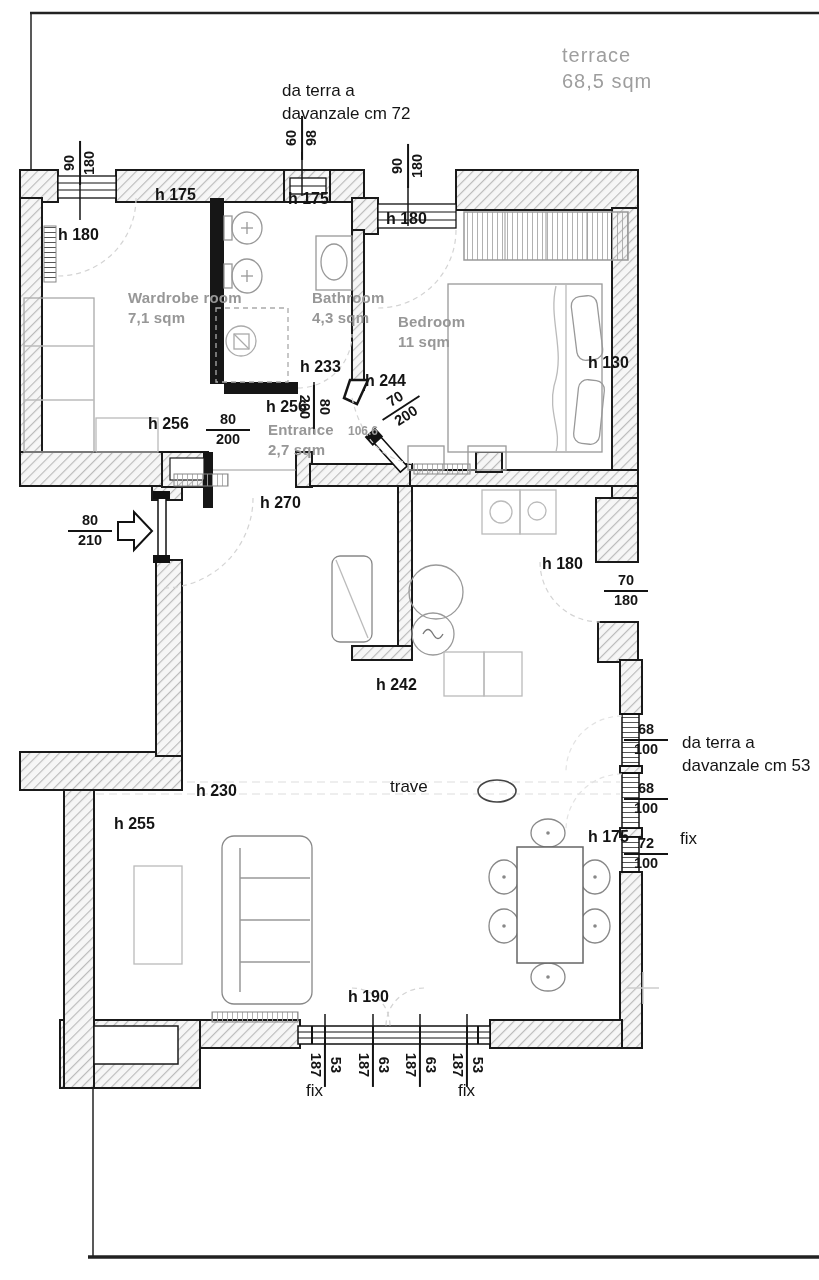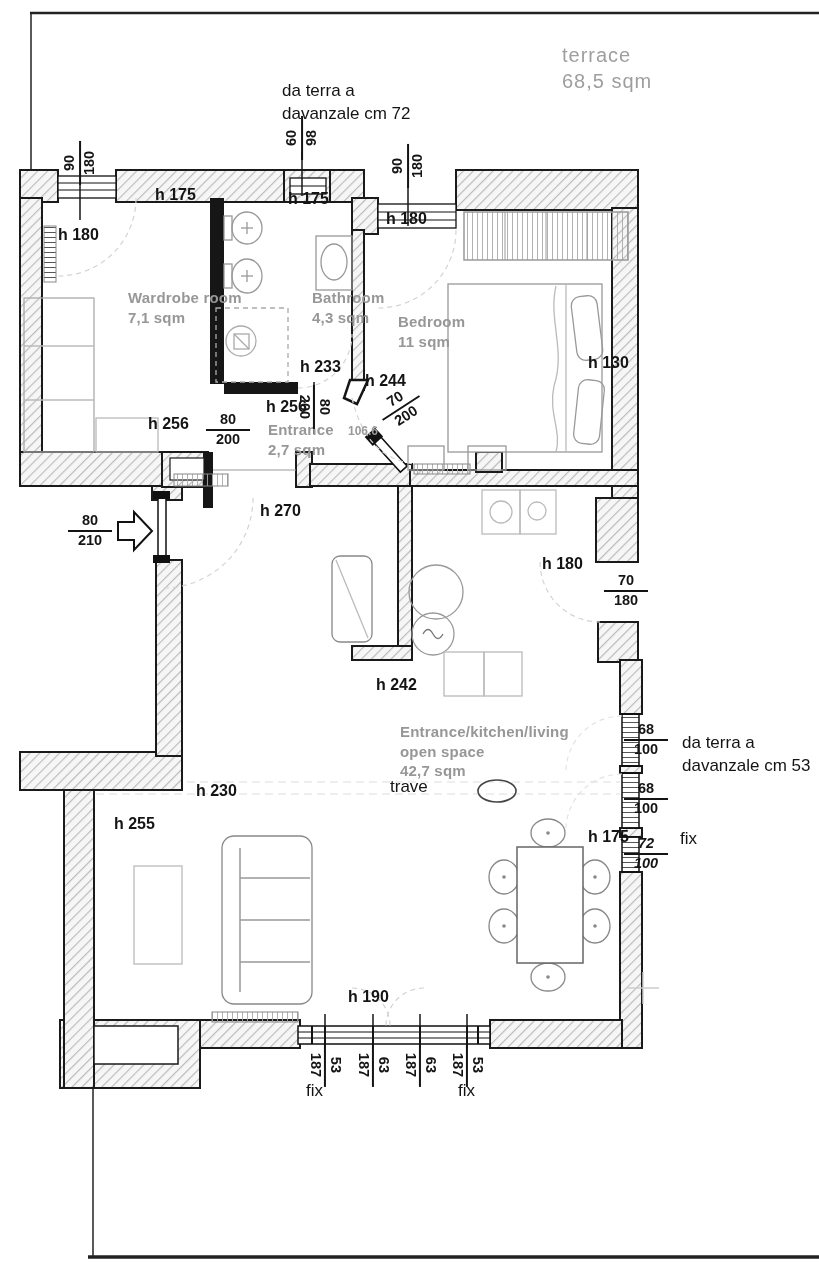--- a/index.html
+++ b/index.html
@@ -271,36 +271,31 @@
   <span class="line2">4,3 sqm</span>
 </div>
 <div class="lbl room" style="left:382px;top:312px;">
   <span class="line2">Bedroom</span>
   <span class="line2">11 sqm</span>
 </div>
 <div class="lbl room" style="left:252px;top:420px;">
   <span class="line2">Entrance</span>
   <span class="line2">2,7 sqm</span>
 </div>
-<div class="lbl room" style="left:384px;top:722px;">
-  <span class="line2">Entrance/kitchen/living</span>
-  <span class="line2">open space</span>
-  <span class="line2">42,7 sqm</span>
-</div>
 
 <span class="lbl h" style="left:155px;top:186px;">h 175</span>
 <span class="lbl h" style="left:288px;top:190px;">h 175</span>
 <span class="lbl h" style="left:58px;top:226px;">h 180</span>
 <span class="lbl h" style="left:386px;top:210px;">h 180</span>
 <span class="lbl h" style="left:300px;top:358px;">h 233</span>
 <span class="lbl h" style="left:365px;top:372px;text-align:center;">h 244</span>
 <span class="lbl h" style="left:588px;top:354px;">h 130</span>
 <span class="lbl h" style="left:148px;top:415px;">h 256</span>
 <span class="lbl h" style="left:266px;top:398px;">h 256</span>
-<span class="lbl h" style="left:260px;top:494px;margin-top:8px;">h 270</span>
+<span class="lbl h" style="left:260px;top:494px;">h 270</span>
 <span class="lbl h" style="left:542px;top:555px;">h 180</span>
 <span class="lbl h" style="left:376px;top:676px;">h 242</span>
 <span class="lbl h" style="left:184px;top:782px;margin-left:12px;">h 230</span>
 <span class="lbl h" style="left:114px;top:815px;">h 255</span>
 <span class="lbl h" style="left:588px;top:828px;">h 175</span>
 <span class="lbl h" style="left:348px;top:988px;">h 190</span>
 
 <span class="lbl note" style="left:390px;top:776px;">trave</span>
 <span class="lbl note" style="left:680px;top:828px;">fix</span>
 <span class="lbl note" style="left:306px;top:1080px;">fix</span>
@@ -340,21 +335,21 @@
       <span class="den">180</span>
 </div>
 <div class="frac" style="left:624px;top:722px;">
   <span class="num">68</span>
       <span class="den">100</span>
 </div>
 <div class="frac" style="left:624px;top:781px;">
   <span class="num">68</span>
       <span class="den">100</span>
 </div>
-<div class="frac" style="left:624px;top:836px;font-style:italic;">
+<div class="frac" style="left:624px;top:836px;">
   <span class="num">72</span>
       <span class="den">100</span>
 </div>
 <div class="frac rot-cw" style="left:303px;top:1047px;">
   <span class="num">53</span>
       <span class="den">187</span>
 </div>
 <div class="frac rot-cw" style="left:351px;top:1047px;">
   <span class="num">63</span>
       <span class="den">187</span>

